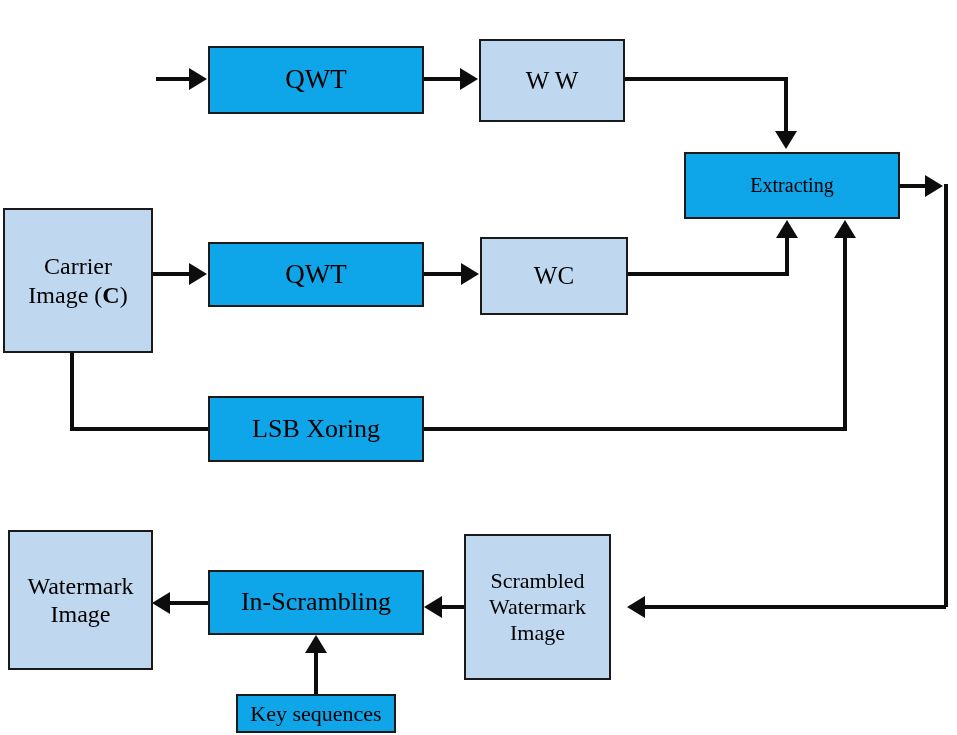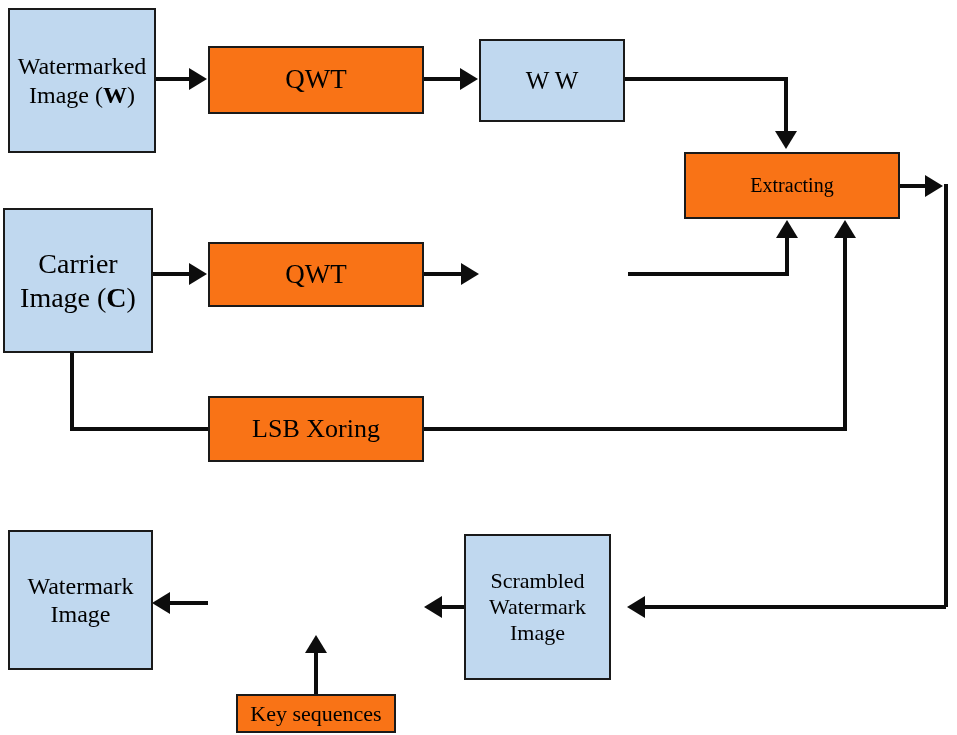--- a/index.html
+++ b/index.html
@@ -19,21 +19,21 @@
   .node {
     position: absolute;
     box-sizing: border-box;
     border: 2px solid #1a1a1a;
     display: flex;
     align-items: center;
     justify-content: center;
     text-align: center;
     line-height: 1.18;
     color: #000000;
-    background: #f97316;
+    background: #0ea5e9;
     padding: 2px 4px;
   }
   .node.filled {
     background: #c0d8ef;
   }
   .node .lbl {
     display: block;
     width: 100%;
   }
   .node .lbl b {
@@ -112,62 +112,62 @@
 
   <div class="h" style="left:442px; top:605px; width:38px;"></div>
   <div class="arrow left" style="left:424px; top:596px;"></div>
 
   <div class="h" style="left:170px; top:601px; width:38px;"></div>
   <div class="arrow left" style="left:152px; top:592px;"></div>
 
   <div class="v" style="left:314px; top:653px; height:41px;"></div>
   <div class="arrow up" style="left:305px; top:635px;"></div>
 
-  <div class="node filled" style="left:8px; top:8px; width:148px; height:145px; font-size:24px;">
-    <span class="lbl">
-      <span>Watermarked</span><br>
-      <span>Image (</span><b>W</b><span>)</span>
-    </span>
-  </div>
 
   <div class="node" style="left:208px; top:46px; width:216px; height:68px; font-size:27px;">
     <span class="lbl">QWT</span>
   </div>
 
   <div class="node filled" style="left:479px; top:39px; width:146px; height:83px; font-size:25px;">
     <span class="lbl">W W</span>
   </div>
 
   <div class="node" style="left:684px; top:152px; width:216px; height:67px; font-size:20px;">
     <span class="lbl">Extracting</span>
   </div>
 
-  <div class="node filled" style="left:3px; top:208px; width:150px; height:145px; font-size:28px;">
+  <div class="node filled" style="left:3px; top:208px; width:150px; height:145px; font-size:24px;">
     <span class="lbl">
       <span>Carrier</span><br>
       <span>Image (</span><b>C</b><span>)</span>
     </span>
   </div>
 
   <div class="node" style="left:208px; top:242px; width:216px; height:65px; font-size:27px;">
     <span class="lbl">QWT</span>
   </div>
 
+  <div class="node filled" style="left:480px; top:237px; width:148px; height:78px; font-size:25px;">
+    <span class="lbl">WC</span>
+  </div>
 
   <div class="node" style="left:208px; top:396px; width:216px; height:66px; font-size:26px;">
     <span class="lbl">LSB Xoring</span>
   </div>
 
   <div class="node filled" style="left:8px; top:530px; width:145px; height:140px; font-size:24px;">
     <span class="lbl">
       <span>Watermark</span><br>
       <span>Image</span>
     </span>
   </div>
 
+  <div class="node" style="left:208px; top:570px; width:216px; height:65px; font-size:26px;">
+    <span class="lbl">In-Scrambling</span>
+  </div>
 
   <div class="node filled" style="left:464px; top:534px; width:147px; height:146px; font-size:22px;">
     <span class="lbl">
       <span>Scrambled</span><br>
       <span>Watermark</span><br>
       <span>Image</span>
     </span>
   </div>
 
   <div class="node" style="left:236px; top:694px; width:160px; height:39px; font-size:22px;">

